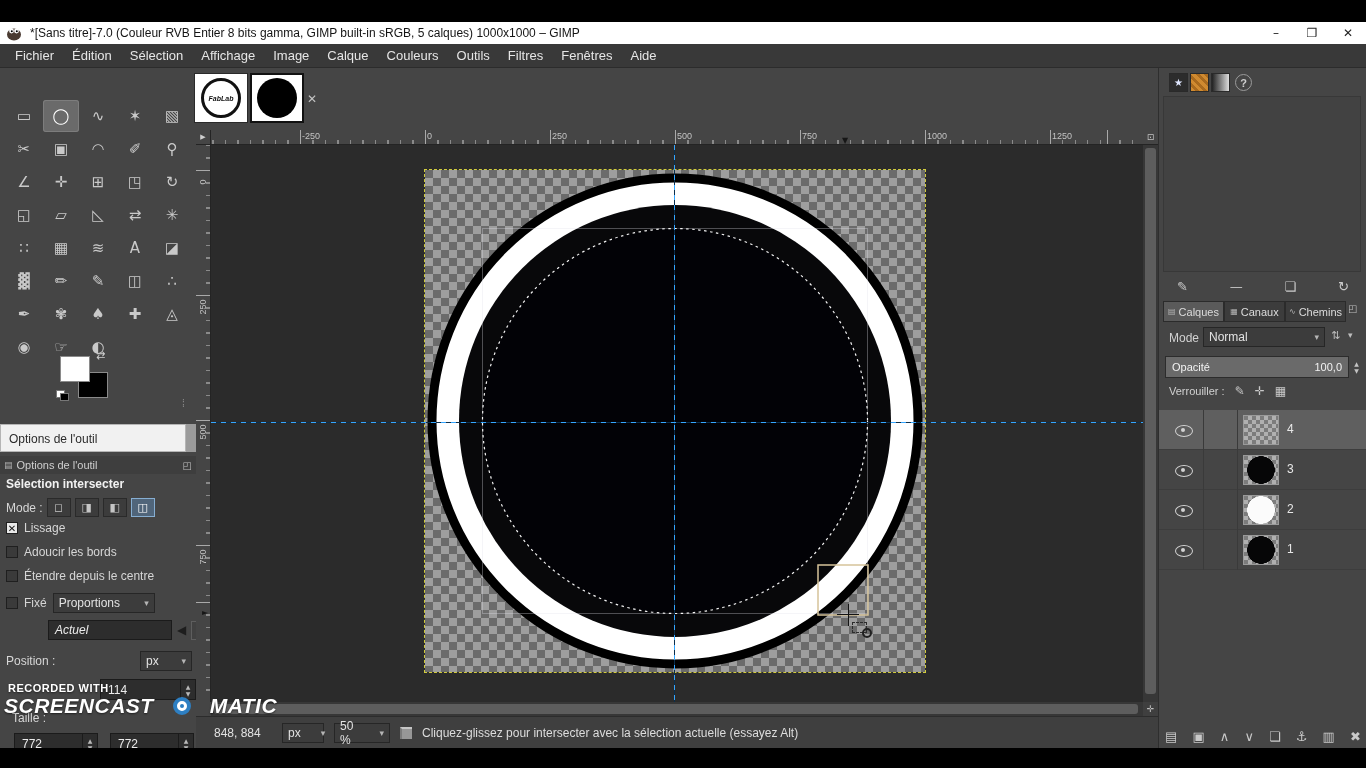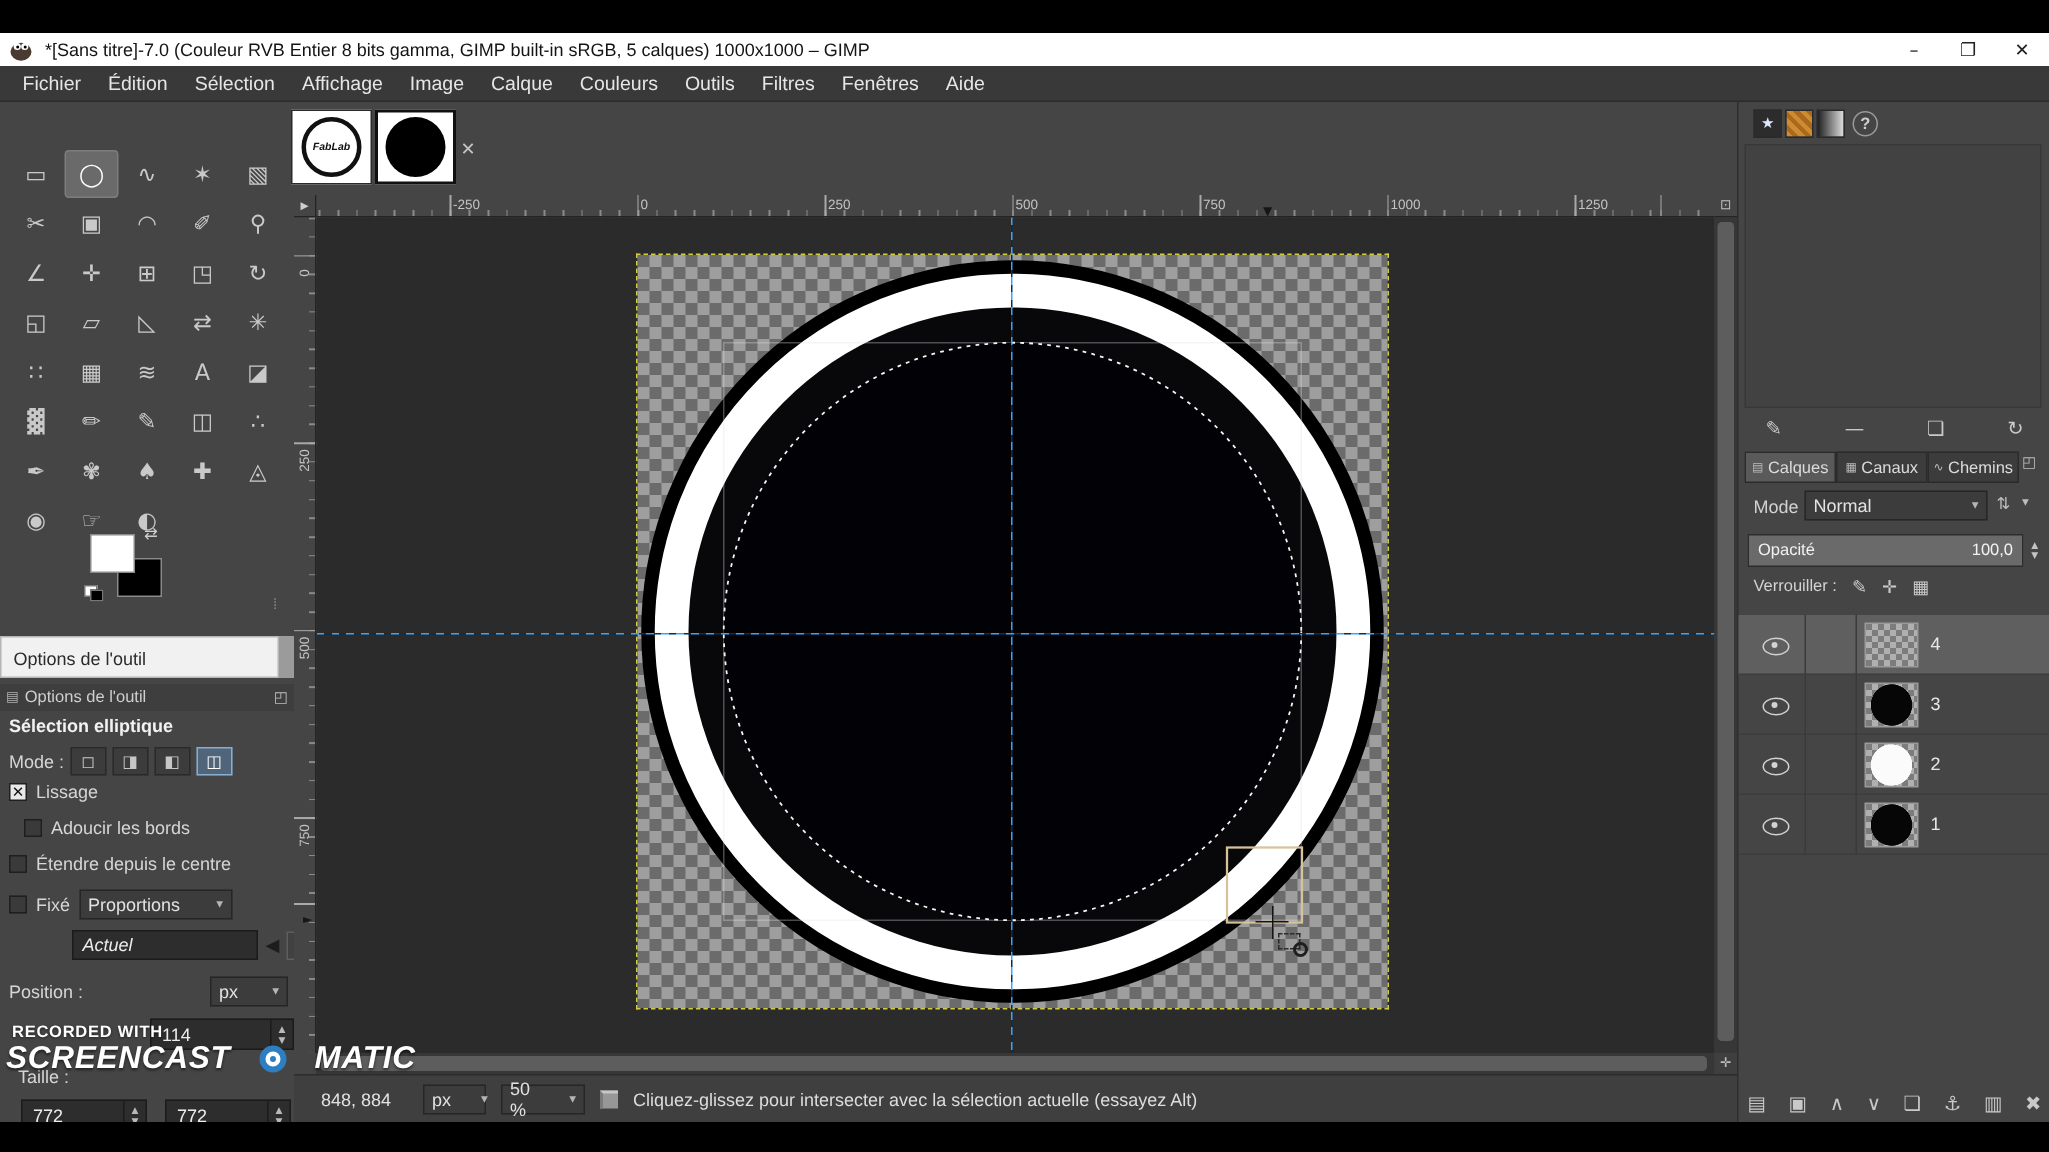--- a/index.html
+++ b/index.html
@@ -50,21 +50,21 @@
   .opt-label{color:#d6d6d6;font-size:12px;}
   #mode-row{left:6px;top:498px;display:flex;align-items:center;gap:4px;}
   .mode-btn{width:22px;height:17px;background:#3c3c3c;border:1px solid #2a2a2a;color:#c6c6c6;
             font-size:11px;display:flex;align-items:center;justify-content:center;}
   .mode-btn.active{background:#50657a;border-color:#86aed2;color:#fff;}
 
   .cb-row{display:flex;align-items:center;gap:6px;}
   .cb{width:12px;height:12px;border:1px solid #1f1f1f;background:#3a3a3a;box-sizing:border-box;
       font-size:10px;line-height:11px;text-align:center;color:#111;}
   .cb.checked{background:#e8e8e8;}
-  #cb-row-1{left:6px;top:521px;} #cb-row-2{left:16px;top:545px;} #cb-row-3{left:6px;top:569px;}
+  #cb-row-1{left:6px;top:521px;} #cb-row-2{left:6px;top:545px;} #cb-row-3{left:6px;top:569px;}
 
   #fixed-row{left:6px;top:593px;display:flex;align-items:center;gap:6px;}
   .combo{background:#3c3c3c;border:1px solid #262626;color:#e2e2e2;font-size:12px;height:20px;
          display:flex;align-items:center;padding:0 5px;box-sizing:border-box;gap:20px;}
   .combo .arrow{margin-left:auto;color:#b5b5b5;font-size:9px;}
   #proportions-combo{width:102px;}
   #current-row{left:4px;top:620px;display:flex;align-items:center;gap:5px;padding-left:44px;}
   #current-input{width:124px;height:20px;background:#2d2d2d;border:1px solid #1b1b1b;color:#ececec;
                  font-style:italic;font-size:12px;display:flex;align-items:center;padding-left:6px;box-sizing:border-box;}
   #prev-value-btn{color:#1d1d1d;font-size:12px;}
@@ -366,21 +366,21 @@
 
   <div class="abs" id="tool-options-float">Options de l'outil</div>
   <div class="abs" id="float-side"></div>
 
   <div class="abs" id="tool-options-tab">
     <span class="glyph" style="font-size:9px;color:#b0b0b0;">▤</span>
     <span>Options de l'outil</span>
     <span class="glyph corner" style="font-size:10px;">◰</span>
   </div>
 
-  <div class="abs" id="tool-name">Sélection elliptique</div>
+  <div class="abs" id="tool-name">Sélection intersecter</div>
 
   <div class="abs" id="mode-row">
     <span class="opt-label">Mode :</span>
     <span class="mode-btn glyph">◻</span>
     <span class="mode-btn glyph">◨</span>
     <span class="mode-btn glyph">◧</span>
     <span class="mode-btn glyph active">◫</span>
   </div>
 
   <div class="abs cb-row" id="cb-row-1">

